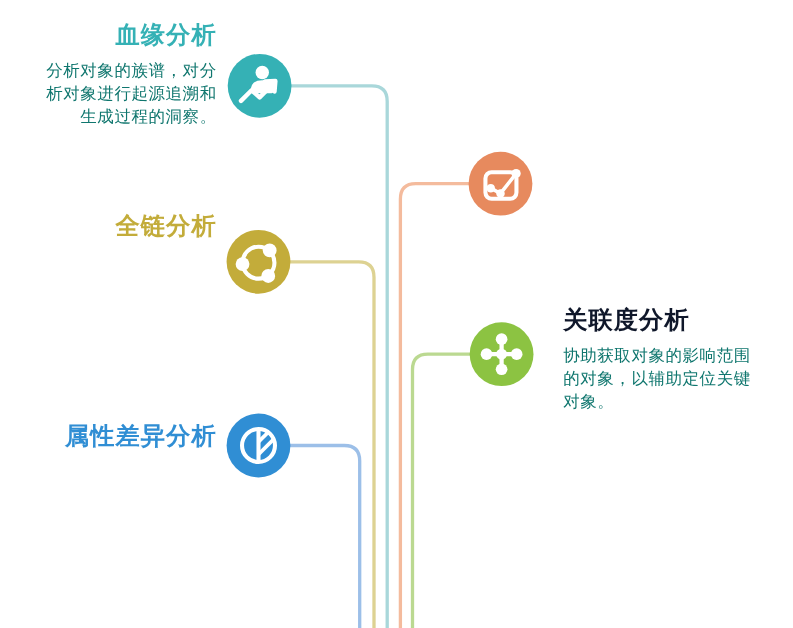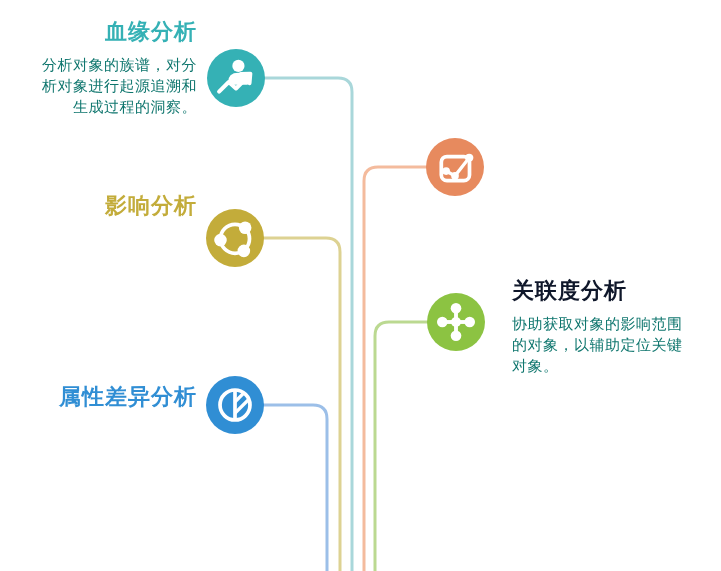--- a/index.html
+++ b/index.html
@@ -66,21 +66,21 @@
     <svg width="58" height="58" viewBox="0 0 36 36">
       <rect x="9.5" y="11.5" width="17.5" height="15" rx="3.5" fill="none" stroke="#fff" stroke-width="2.3"></rect>
       <polyline points="12.5,20.5 18,23.5 26.8,12.3" fill="none" stroke="#fff" stroke-width="2"></polyline>
       <circle cx="12.5" cy="20.5" r="2.4" fill="#fff"></circle>
       <circle cx="18" cy="23.5" r="2.4" fill="#fff"></circle>
       <circle cx="26.8" cy="12.3" r="2.6" fill="#fff"></circle>
     </svg>
   </div>
 
   <div class="text-block left" style="right:524px;top:192px">
-    <h2 class="title" style="color: rgb(195, 172, 58);">影响分析</h2>
+    <h2 class="title" style="color: rgb(195, 172, 58);">全链分析</h2>
   </div>
   <div class="icon-circle" style="left: 206px; top: 209px; background-color: rgb(195, 172, 58);">
     <svg width="58" height="58" viewBox="0 0 36 36">
       <circle cx="18" cy="18.5" r="9" fill="none" stroke="#fff" stroke-width="2.3"></circle>
       <circle cx="24.3" cy="11.6" r="3.9" fill="#fff"></circle>
       <circle cx="9" cy="19.3" r="3.9" fill="#fff"></circle>
       <circle cx="23.5" cy="26" r="3.9" fill="#fff"></circle>
     </svg>
   </div>
 

